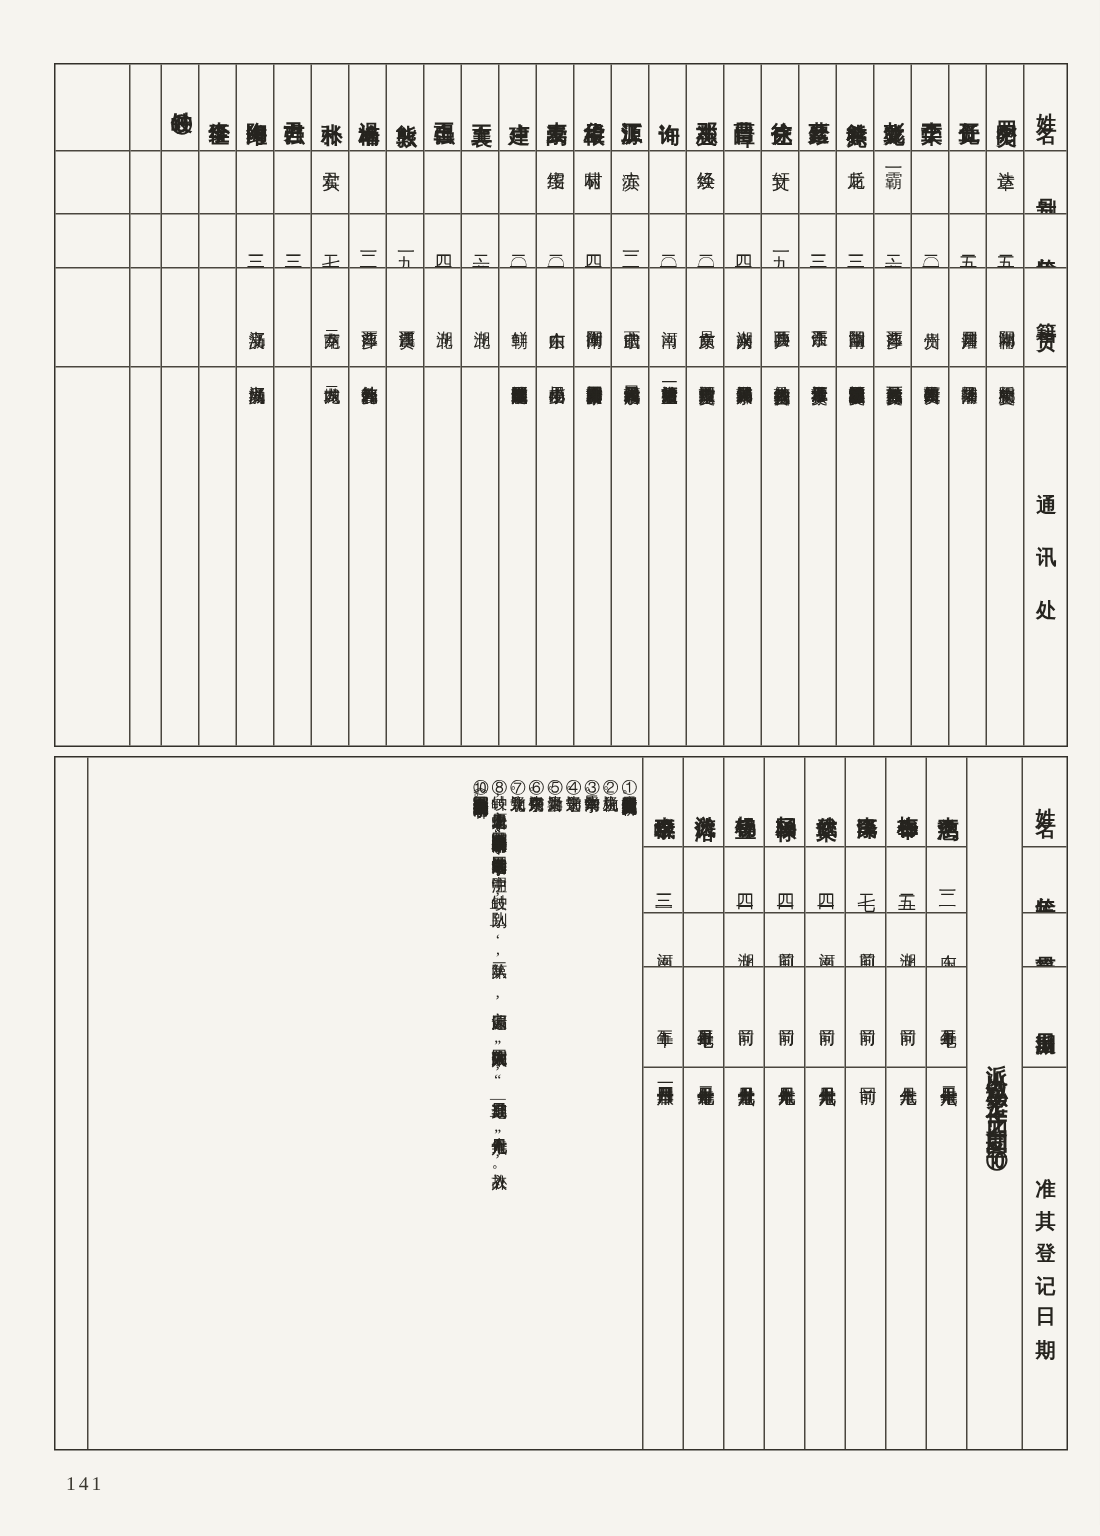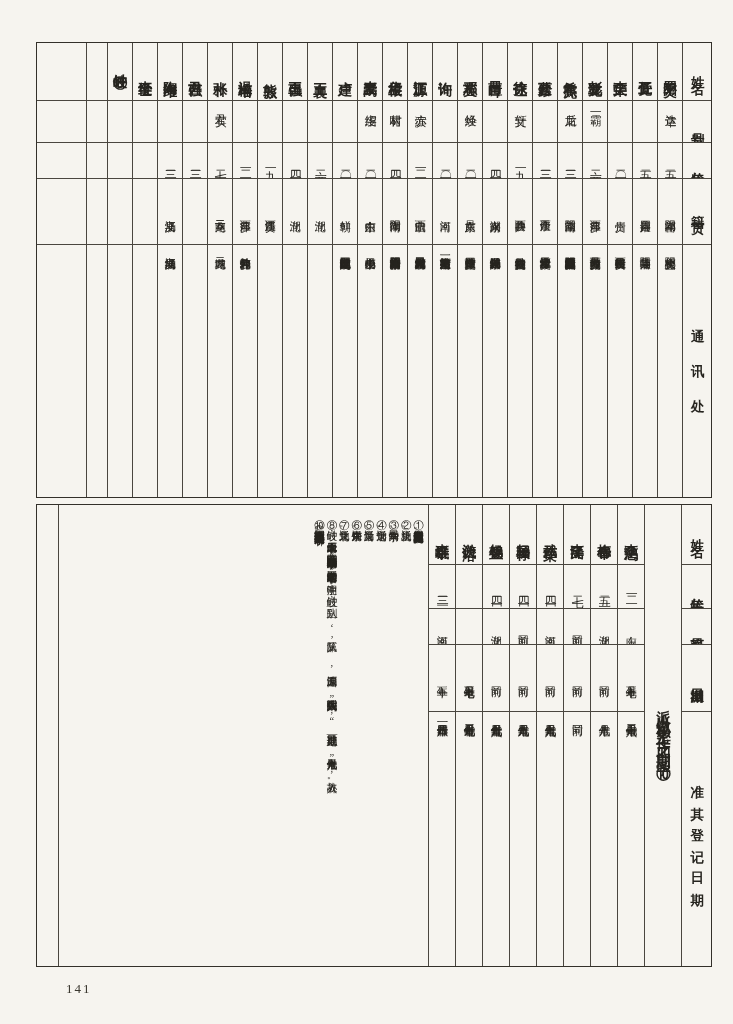--- a/index.html
+++ b/index.html
@@ -67,21 +67,21 @@
   
   .t2-notes { position:relative; }
   .fnwrap {
     position:absolute; top:6px; right:4px; height:446px;
     display:flex; flex-direction:row-reverse; align-items:flex-start;
   }
   .fn { height:446px; font-size:10.5px; line-height:1.18; letter-spacing:.02em; }
 
   .page-number {
     position:absolute; left:44px; top:981px;
-    font-size:13px; letter-spacing:2px; color:#3a372f;margin-left:22px;
+    font-size:13px; letter-spacing:2px; color:#3a372f;
   }
 </style>
 </head>
 <body>
 
 <div class="page">
 
   <div class="tbl tbl1">
     <div class="col t1-head">
       <div class="cell v r-name hd sp-s">姓名</div>

